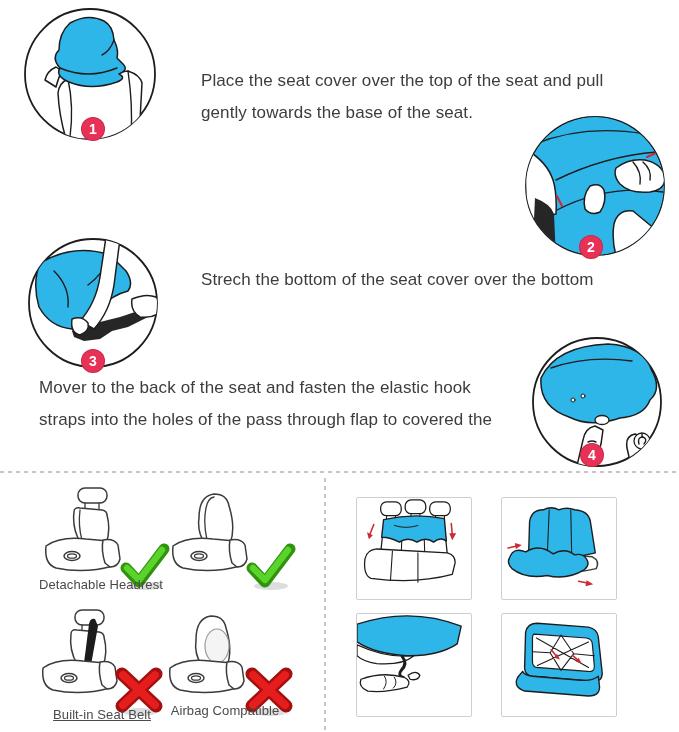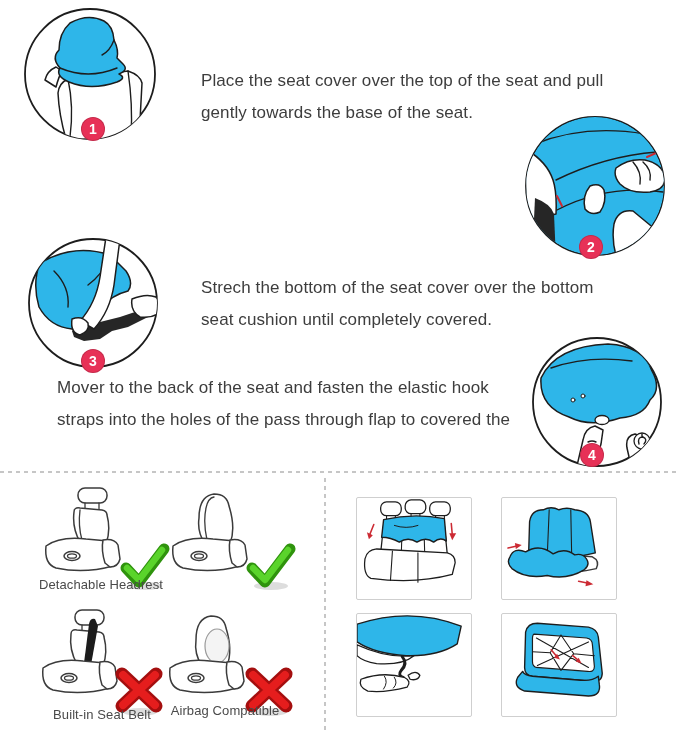--- a/index.html
+++ b/index.html
@@ -107,26 +107,25 @@
         <path class="ln" d="M30,36 Q46,52 44,72"></path>
         <path class="ln" d="M86,22 Q78,40 64,50"></path>
         <path class="dk" d="M48,96 L72,88 L96,82 L120,74 L128,80 L104,92 L88,96 L76,104 L60,106 L50,102 Z"></path>
         <path class="wh" d="M82,2 L76,42 Q72,68 56,86 L70,94 Q86,76 90,50 L96,4 Z"></path>
         <path class="wh" d="M48,84 Q58,80 64,88 Q66,96 56,100 Q46,98 48,84 Z"></path>
         <path class="wh" d="M108,64 Q122,58 132,62 L140,74 Q130,84 116,82 Q106,76 108,64 Z"></path>
       </g>
     </svg>
     <div class="badge" style="left:57px;top:114px;">3</div>
   </div>
-  <div class="txt" style="left:201px;top:272px;">
+  <div class="txt" style="left:201px;top:264px;text-align:center;">
     <div>Strech the bottom of the seat cover over the bottom</div>
-    <div>seat cushion until completely covered.</div>
-  </div>
-
-  <div class="txt" style="left:39px;top:372px;margin-left:18px;">
+  </div>
+
+  <div class="txt" style="left:39px;top:372px;">
     <div>Mover to the back of the seat and fasten the elastic hook</div>
     <div>straps into the holes of the pass through flap to covered the</div>
   </div>
   <div class="illus" style="left:525px;top:336px;width:145px;height:134px;">
     <svg viewBox="0 0 145 134">
       <defs>
           <clipPath id="cp4">
             <circle cx="72" cy="66" r="64"></circle>
           </clipPath>
         </defs>
@@ -201,21 +200,21 @@
       <ellipse class="sl" cx="36" cy="69" rx="4.5" ry="2.2"></ellipse>
     </svg>
   </div>
   <div class="mark" style="left:111px;top:667px;width:58px;height:50px;">
     <svg viewBox="0 0 58 50">
       <ellipse class="shad" cx="29" cy="45" rx="17" ry="4"></ellipse>
       <path d="M11,7 L45,39 M45,7 L11,39" style="stroke:var(--cross-dark);stroke-width:13;fill:none;stroke-linecap:round"></path>
       <path d="M12,8 L44,38 M44,8 L12,38" style="stroke:var(--cross);stroke-width:8;fill:none;stroke-linecap:round"></path>
     </svg>
   </div>
-  <div class="cap" style="left:22px;top:707px;">Built-in Seat Belt</div>
+  <div class="cap" style="left:22px;top:707px;text-decoration:underline;">Built-in Seat Belt</div>
 
   <div class="seat" style="left:159px;top:609px;width:112px;height:92px;">
     <svg viewBox="0 0 110 92">
       <path class="sw" d="M36,31 Q36,9 51,7 Q64,7 66,19 Q73,41 67,57 L42,57 Q34,45 36,31 Z"></path>
       <ellipse cx="57" cy="37" rx="12" ry="17" style="fill:#f4f4f4;stroke:#9a9a9a;stroke-width:1.2"></ellipse>
       <path class="sw" d="M10,59 Q24,49 50,52 L72,54 Q82,57 80,66 L77,79 Q48,87 20,81 Q8,77 10,59 Z"></path>
       <path class="sw" d="M67,53 Q78,51 82,58 L84,72 Q82,80 74,80 L69,76 Q65,63 67,53 Z"></path>
       <ellipse class="sw" cx="36" cy="69" rx="8" ry="4.5"></ellipse>
       <ellipse class="sl" cx="36" cy="69" rx="4.5" ry="2.2"></ellipse>
     </svg>

